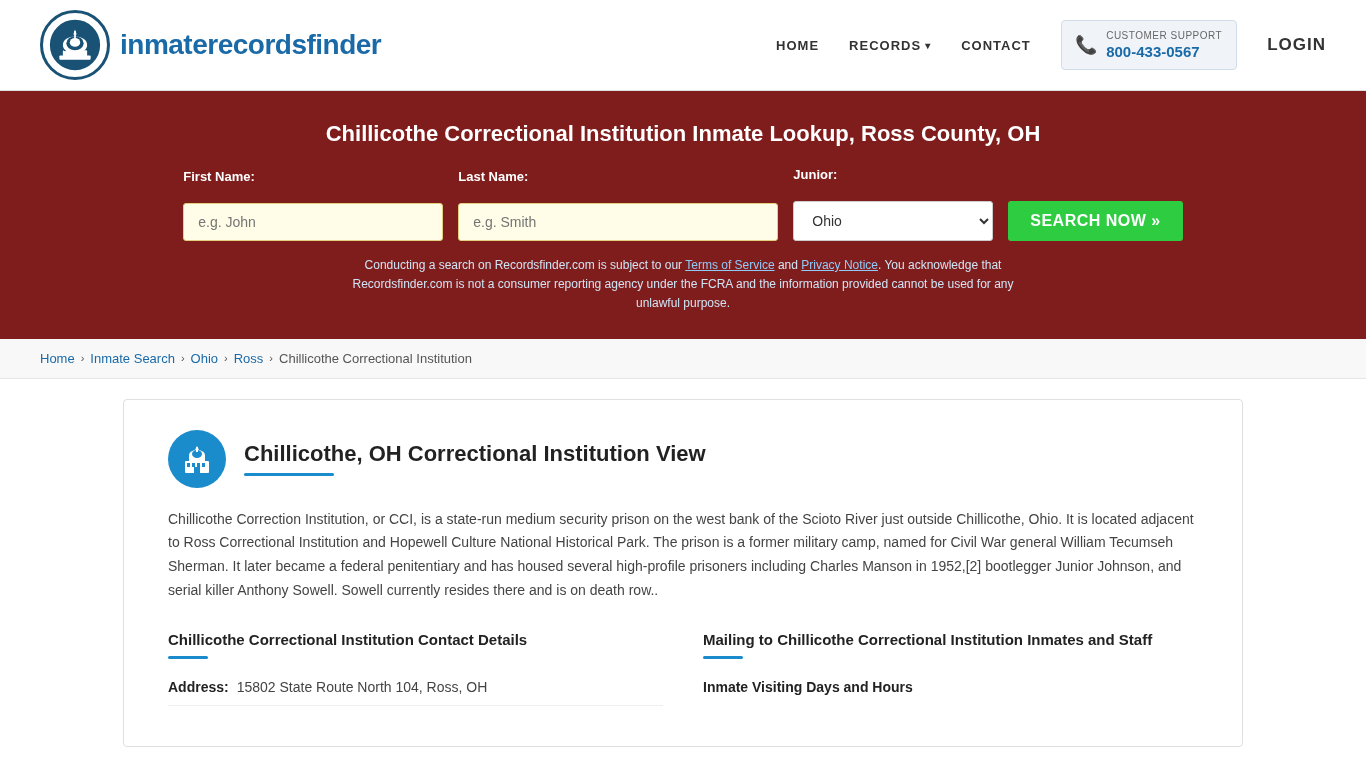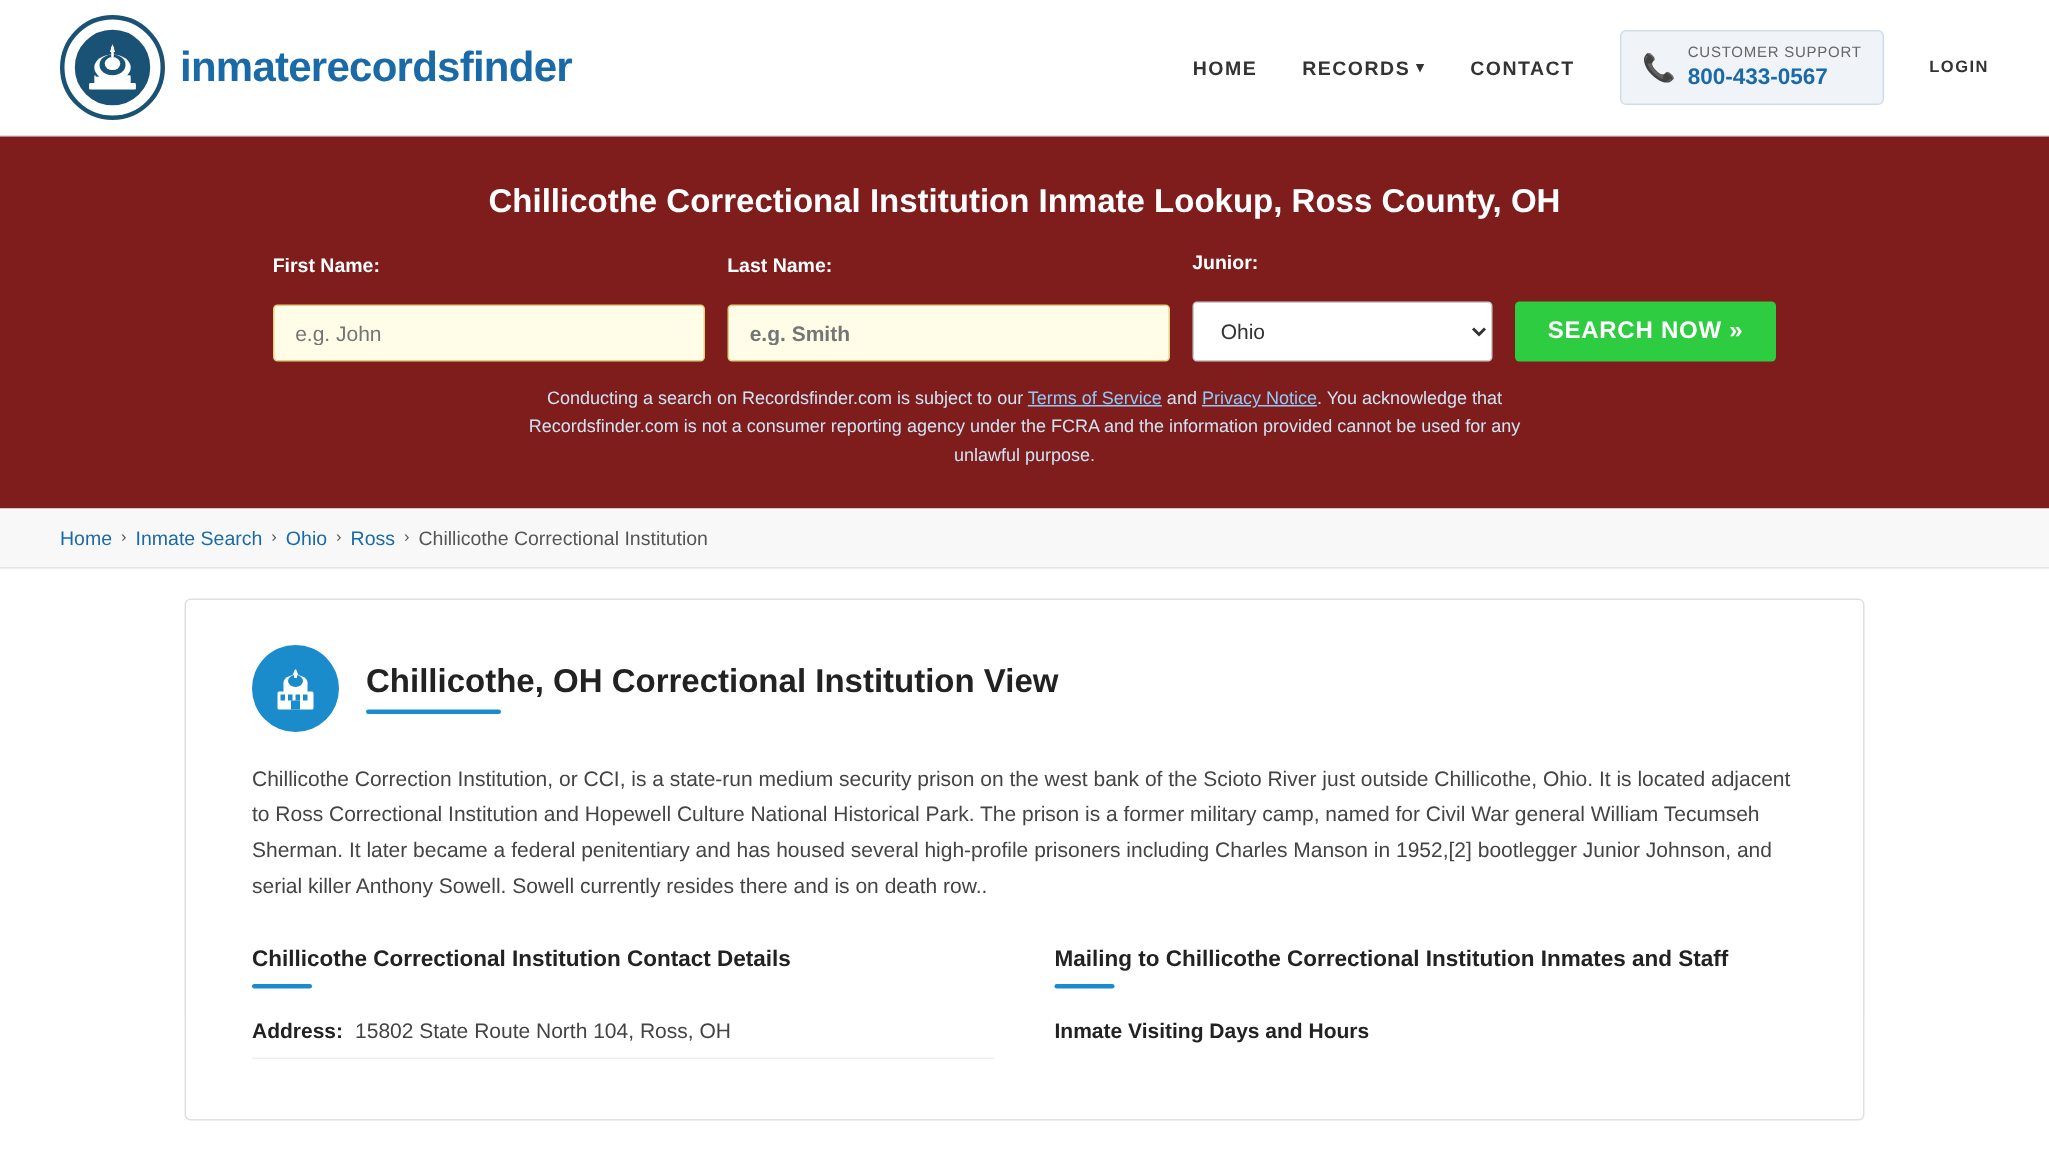--- a/index.html
+++ b/index.html
@@ -90,21 +90,21 @@
       letter-spacing: 0.5px;
     }
     .support-number {
       font-size: 15px;
       font-weight: 700;
       color: #1a6aa8;
     }
     .login-btn {
       color: #333;
       text-decoration: none;
-      font-size: 11px;
+      font-size: 17px;
       font-weight: 600;
       letter-spacing: 1px;
       text-transform: uppercase;
     }
 
     
     .hero {
       background: #7f1d1d;
       padding: 30px 40px 25px;
       text-align: center;
@@ -133,25 +133,24 @@
       font-size: 13px;
       font-weight: 600;
     }
     .form-input {
       background: #fffde7;
       border: 1px solid #e0d080;
       border-radius: 3px;
       padding: 10px 14px;
       font-size: 14px;
       color: #aaa;
-      width: 288px;
+      width: 260px;
     }
     .form-input.last-name {
-      width: 295px;
-      font-weight: bold;
+      width: 320px;
     }
     .form-select {
       background: #fff;
       border: 1px solid #ccc;
       border-radius: 3px;
       padding: 10px 14px;
       font-size: 14px;
       color: #333;
       width: 200px;
       appearance: auto;

